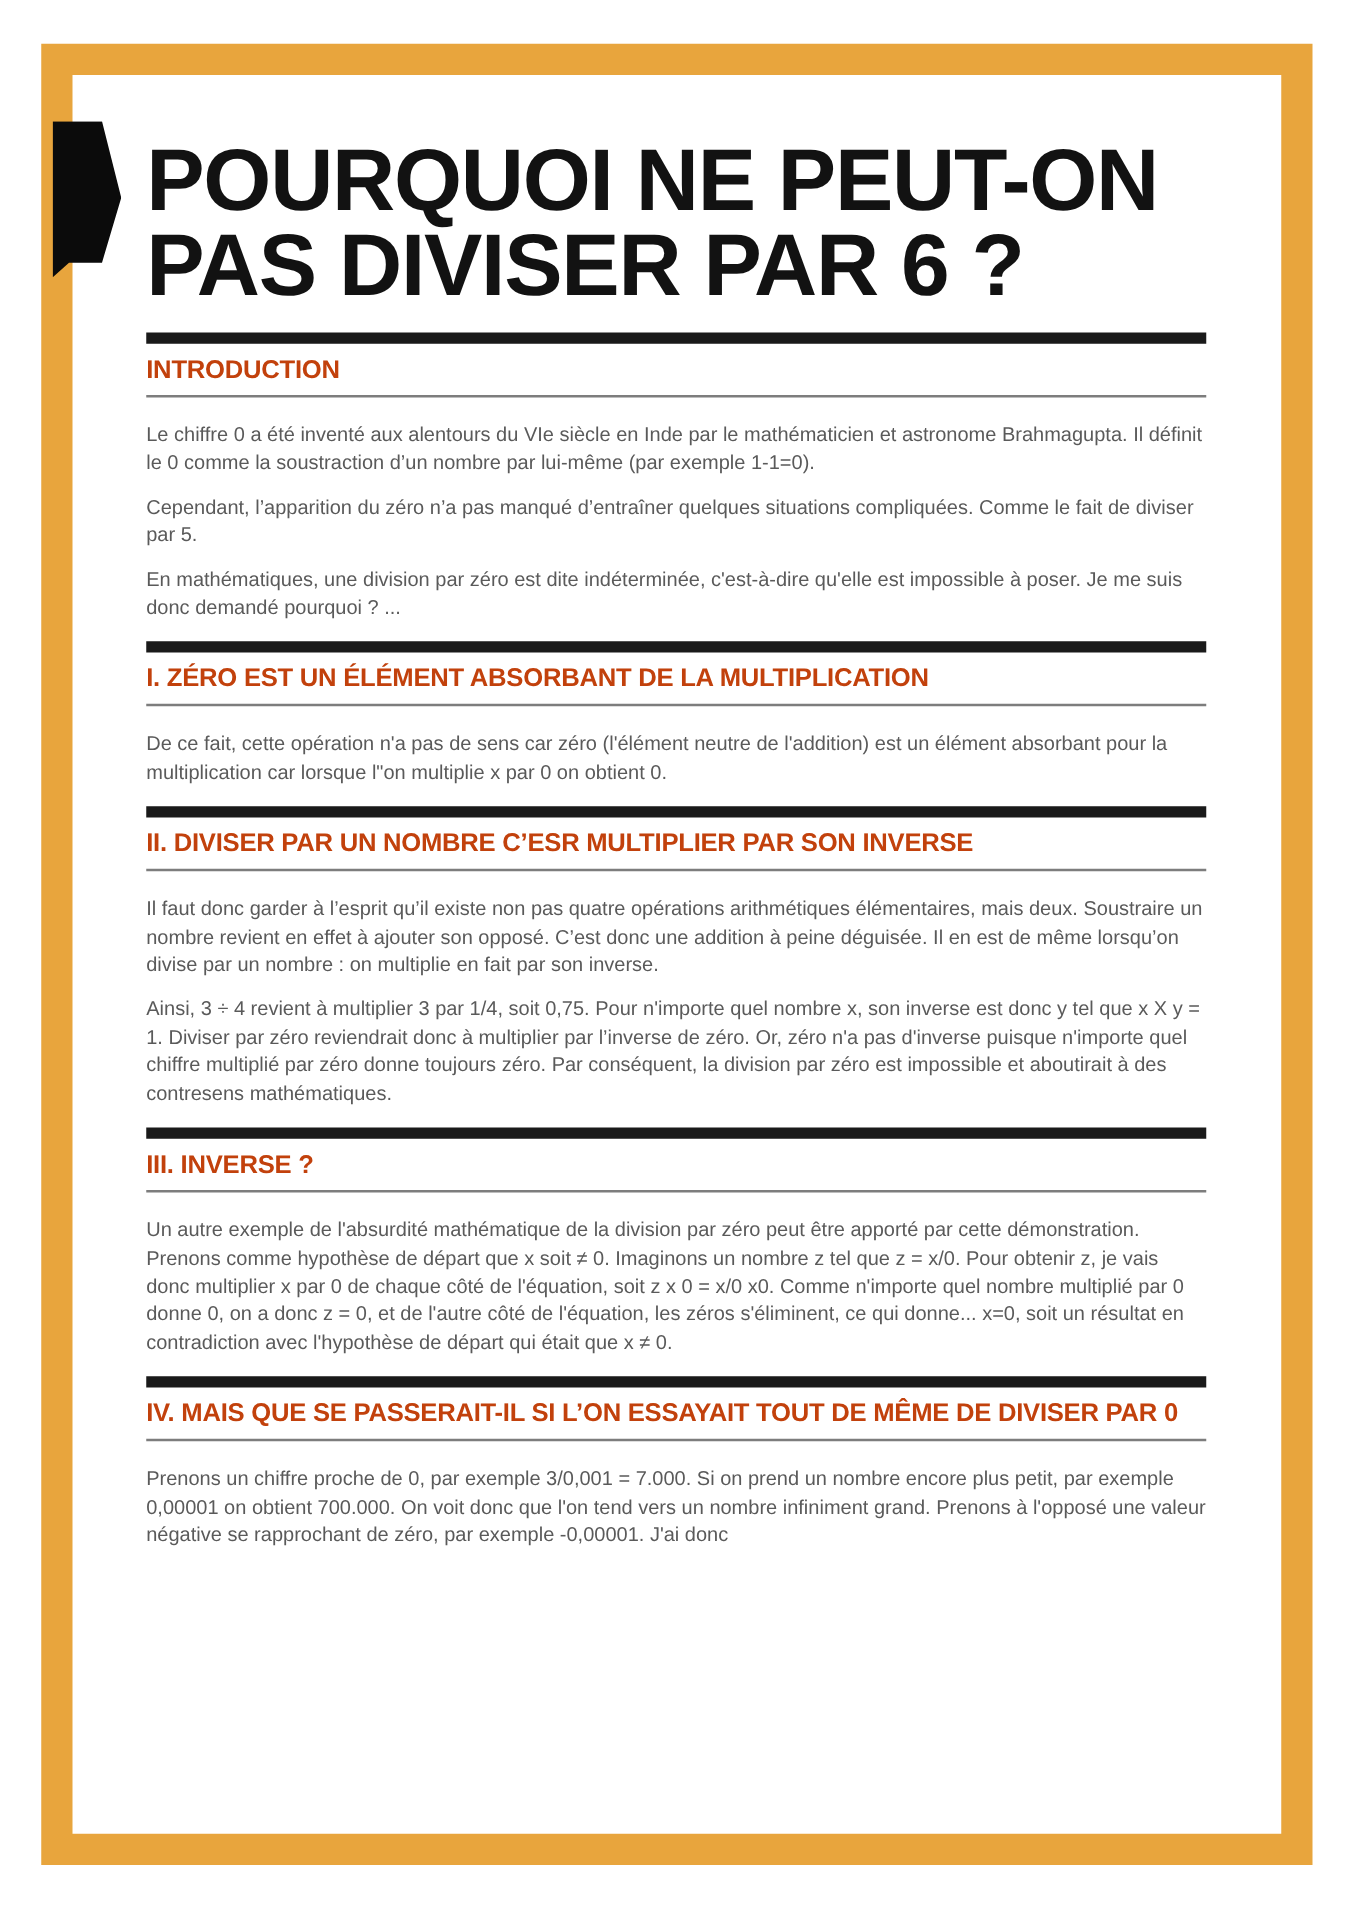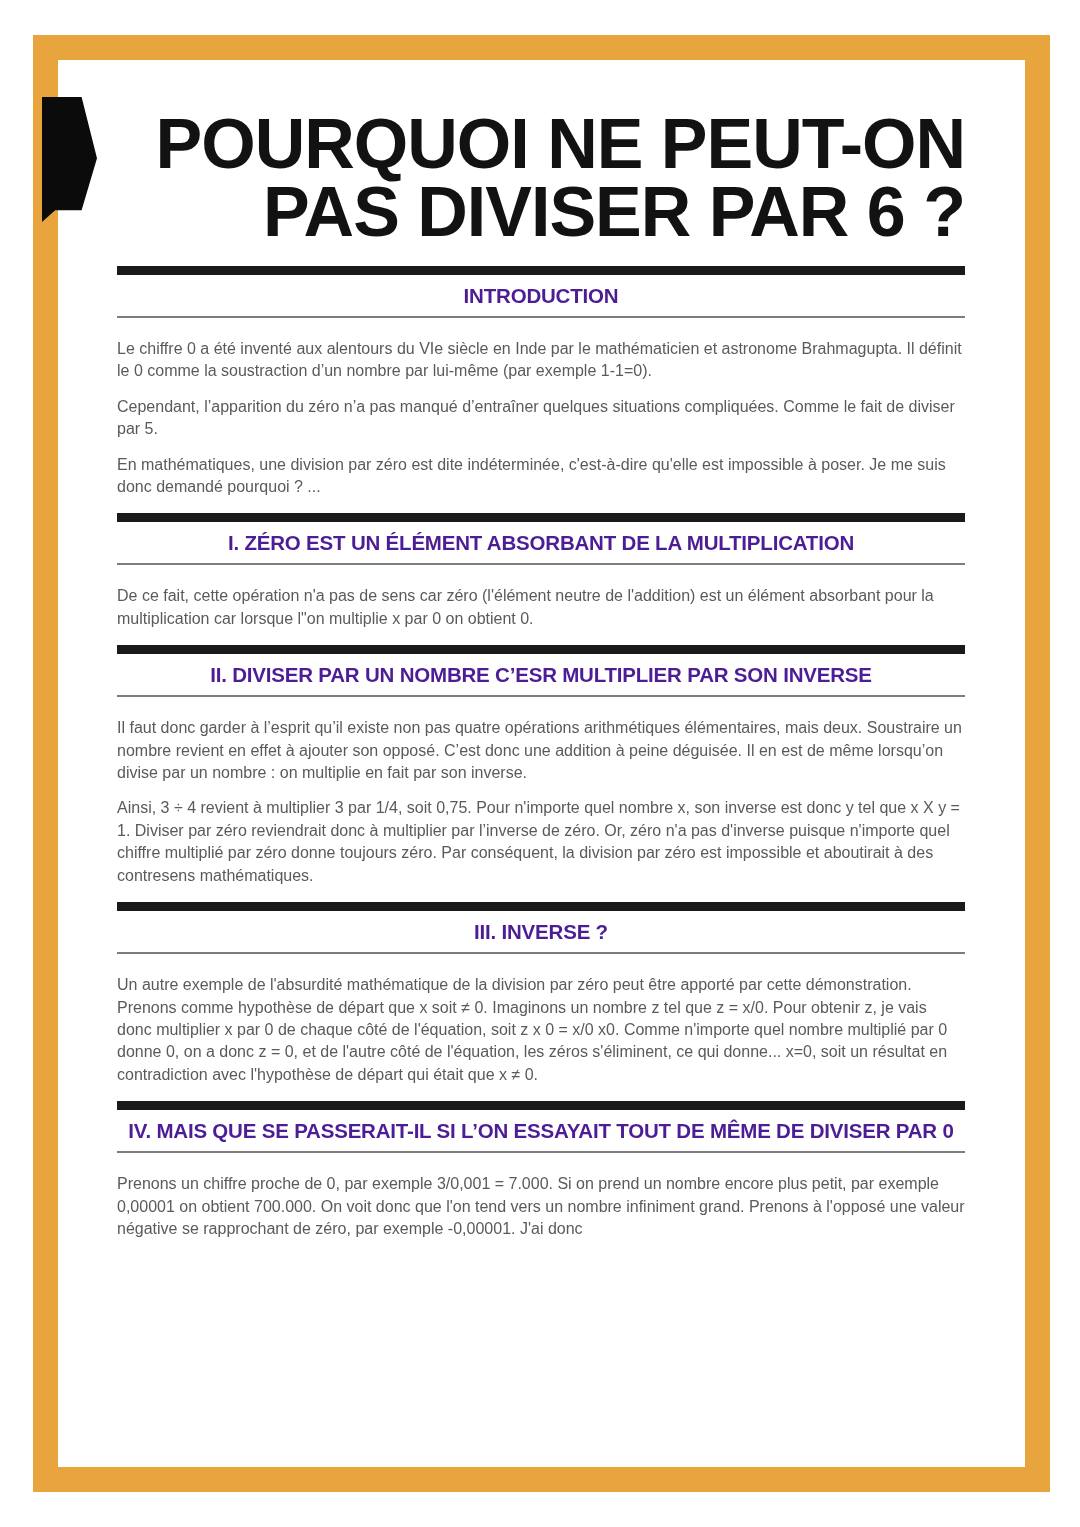--- a/index.html
+++ b/index.html
@@ -38,43 +38,42 @@
     left: 42px;
     top: 97px;
     width: 55px;
     height: 125px;
     background: #0b0b0b;
     clip-path: polygon(0% 0%, 72% 0%, 100% 49%, 72% 90.5%, 24% 90.5%, 0% 100%);
     z-index: 3;
   }
   .page-title {
     margin: 50px auto 20px;
-    text-align: right;
+    text-align: left;
     font-weight: bold;
     font-size: 70px;
     line-height: 68px;
     letter-spacing: -1px;
     color: #121212;
     font-stretch: condensed;
   }
   .title-line { display: block; }
   .section { margin-top: 15px; }
   .section-bar {
     height: 9px;
     background: #1a1a1a;
   }
   .section-heading {
     margin: 8px 0 7px;
     font-size: 20.5px;
     line-height: 26px;
     font-weight: bold;
     letter-spacing: -0.2px;
-    color: #4c1d95;
+    color: #c2410c;
     font-stretch: condensed;
-    text-align: center;
   }
   .heading-rule {
     height: 2px;
     background: #7d7d7d;
     margin-bottom: 20px;
   }
   .body-text {
     margin: 0 0 13px;
     font-size: 16px;
     line-height: 22.4px;

